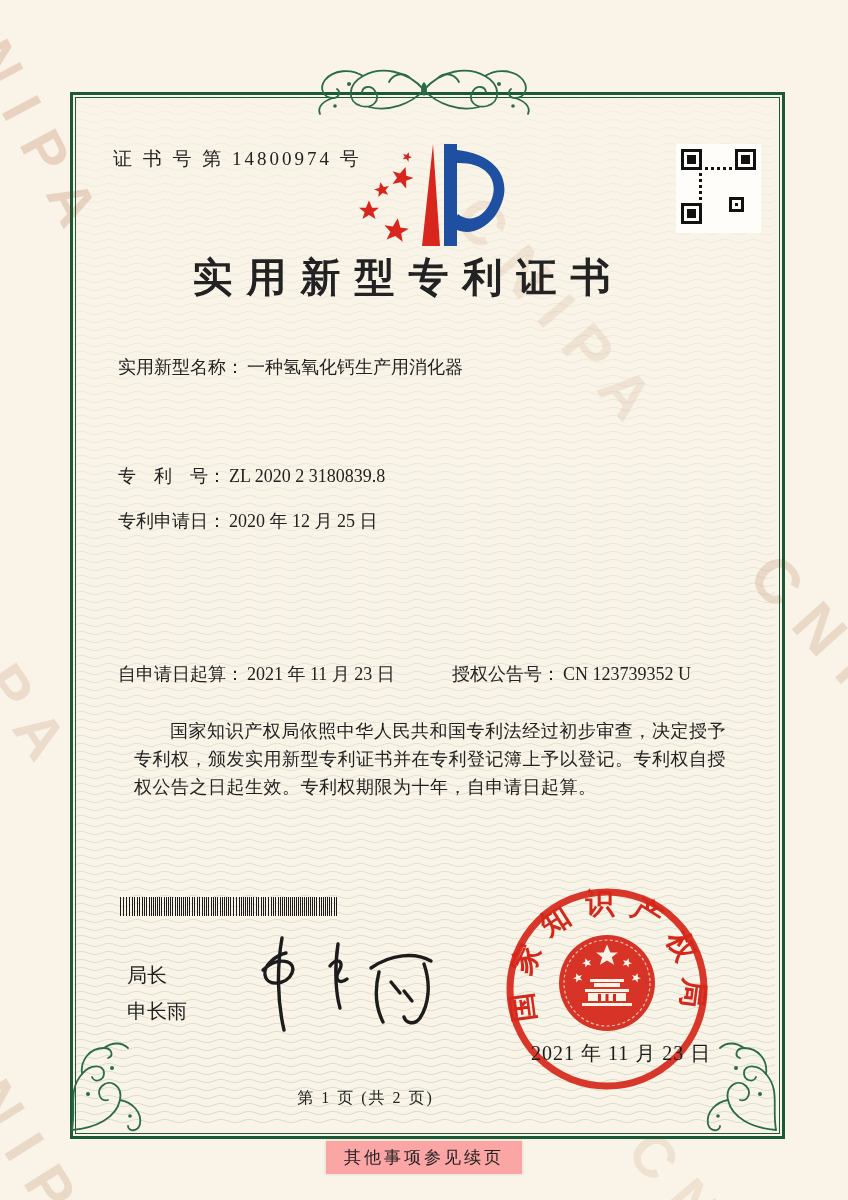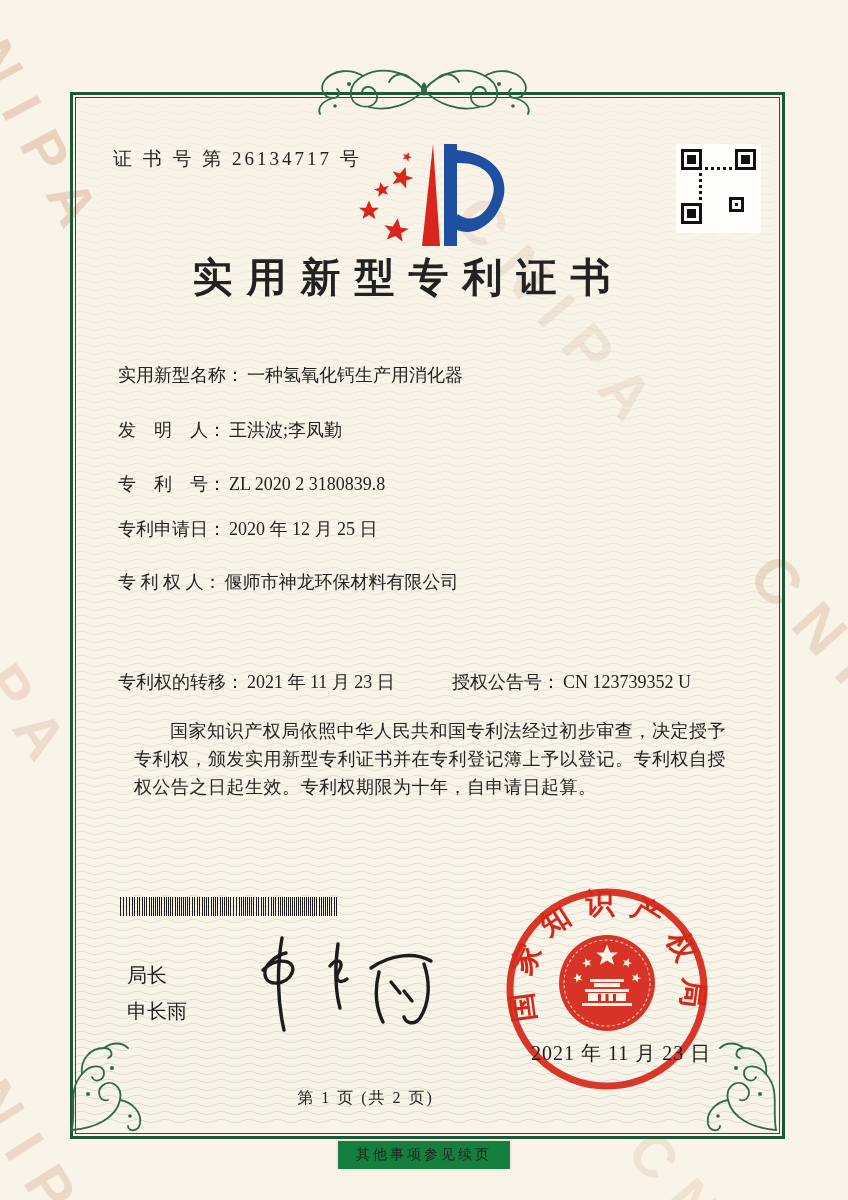--- a/index.html
+++ b/index.html
@@ -7,37 +7,37 @@
         font-family:"Liberation Serif",serif;color:#222;}
   .wm{position:absolute;font-family:"Liberation Sans",sans-serif;font-weight:700;
       color:#dcb9a2;transform-origin:0 0;pointer-events:none;white-space:nowrap;}
   .frame{position:absolute;left:70px;top:92px;width:709px;height:1041px;border:3px solid #1c5a37;}
   .frame-inner{position:absolute;left:2px;top:2px;right:2px;bottom:2px;border:1px solid #1c5a37;}
   .pos{position:absolute;}
   .cert-no{position:absolute;left:113px;top:146px;font-size:19px;letter-spacing:3px;z-index:3;}
   .title{position:absolute;left:0;top:250px;width:817px;text-align:center;font-size:40px;
          font-weight:700;letter-spacing:14px;z-index:3;}
   .row{position:absolute;left:118px;font-size:18px;white-space:nowrap;z-index:3;}
-  .flabel{display:inline-block;margin-top:8px;}
+  .flabel{display:inline-block;}
   .fvalue{margin-left:3px;text-align:right;}
   .pair2{position:absolute;left:334px;top:0;white-space:nowrap;}
   .paras{position:absolute;left:118px;top:701px;width:624px;font-size:18px;line-height:28px;
          text-align:justify;z-index:3;}
   .paras p{margin:16px;text-indent:2em;letter-spacing:.5px;}
   .qrbox{position:absolute;left:676px;top:144px;background:#fffdf9;padding:5px;z-index:3;}
   .signer-title{position:absolute;left:127px;top:962px;font-size:20px;
         font-family:"Liberation Sans",sans-serif;z-index:3;}
   .signer-name{position:absolute;left:127px;top:998px;font-size:20px;
         font-family:"Liberation Sans",sans-serif;z-index:3;}
   .seal-date{position:absolute;left:531px;top:1040px;font-size:20px;letter-spacing:1px;
         color:#1a1a1a;z-index:6;}
   .page-ind{position:absolute;left:0;top:1088px;width:731px;text-align:center;font-size:16px;
         letter-spacing:2px;z-index:3;}
   .cont-note{position:absolute;left:50%;top:1141px;transform:translateX(-50%);
-        background:#15803d;padding:5px 18px;font-size:14px;letter-spacing:3px;
+        background:#fca5a5;padding:5px 18px;font-size:17px;letter-spacing:3px;
         box-shadow:0 0 3px rgba(120,110,90,.25);z-index:3;white-space:nowrap;}
 </style>
 </head>
 <body>
 
 <div class="page">
 
   <div class="wm" style="left:-12px;top:-28px;transform:rotate(62deg);font-size:58px;letter-spacing:22px;opacity:.55;">CNIPA</div>
   <div class="wm" style="left:495px;top:182px;transform:rotate(50deg);font-size:62px;letter-spacing:20px;opacity:.28;">CNIPA</div>
   <div class="wm" style="left:788px;top:540px;transform:rotate(48deg);font-size:62px;letter-spacing:20px;opacity:.45;">CNIPA</div>
@@ -223,21 +223,21 @@
       <path d="M12,92 C16,68 8,52 22,36 C30,26 44,26 44,35 C44,43 34,45 32,39"></path>
       <path d="M22,36 C20,22 30,10 44,10 C52,10 54,18 48,20"></path>
       <path d="M60,62 C72,64 82,74 80,86 C78,94 68,94 68,88"></path>
       <path d="M44,10 C52,4 62,4 68,10"></path>
       <circle cx="28" cy="56" r="2" fill="#2b6b45" stroke="none"></circle>
       <circle cx="52" cy="30" r="2" fill="#2b6b45" stroke="none"></circle>
       <circle cx="70" cy="78" r="1.8" fill="#2b6b45" stroke="none"></circle>
     </g>
   </svg>
 
-  <div class="cert-no">证 书 号 第 26134717 号</div>
+  <div class="cert-no">证 书 号 第 14800974 号</div>
 
   <svg class="pos" style="left:345px;top:138px;z-index:3;" width="175" height="118" viewBox="0 0 175 118">
     <g fill="#d8251e">
       <path transform="translate(57,40) scale(1.15) rotate(18)" d="M0,-10 2.94,-3.09 9.51,-3.09 4.19,1.18 6.22,7.5 0,3.82 -6.22,7.5 -4.19,1.18 -9.51,-3.09 -2.94,-3.09Z"></path>
       <path transform="translate(37,52) scale(0.8) rotate(-12)" d="M0,-10 2.94,-3.09 9.51,-3.09 4.19,1.18 6.22,7.5 0,3.82 -6.22,7.5 -4.19,1.18 -9.51,-3.09 -2.94,-3.09Z"></path>
       <path transform="translate(62,19) scale(0.5) rotate(22)" d="M0,-10 2.94,-3.09 9.51,-3.09 4.19,1.18 6.22,7.5 0,3.82 -6.22,7.5 -4.19,1.18 -9.51,-3.09 -2.94,-3.09Z"></path>
       <path transform="translate(24,73) scale(1.05)" d="M0,-10 2.94,-3.09 9.51,-3.09 4.19,1.18 6.22,7.5 0,3.82 -6.22,7.5 -4.19,1.18 -9.51,-3.09 -2.94,-3.09Z"></path>
       <path transform="translate(51,93) scale(1.3) rotate(8)" d="M0,-10 2.94,-3.09 9.51,-3.09 4.19,1.18 6.22,7.5 0,3.82 -6.22,7.5 -4.19,1.18 -9.51,-3.09 -2.94,-3.09Z"></path>
       <polygon points="88,6 77,108 95,108"></polygon>
     </g>
@@ -376,34 +376,28 @@
         <rect x="15" y="72" width="3" height="3" fill="#111"></rect>
         <rect x="18" y="72" width="3" height="3" fill="#111"></rect>
       </svg>
   </div>
 
   <div class="title">实用新型专利证书</div>
 
   <div class="row" style="top:355px">
     <span class="flabel">实用新型名称：</span><span class="fvalue">一种氢氧化钙生产用消化器</span>
   </div>
-  <div class="row" style="top:410px">
-    <span class="flabel">发　明　人：</span><span class="fvalue">王洪波;李凤勤</span>
-  </div>
   <div class="row" style="top:464px">
     <span class="flabel">专　利　号：</span><span class="fvalue">ZL 2020 2 3180839.8</span>
   </div>
   <div class="row" style="top:509px">
     <span class="flabel">专利申请日：</span><span class="fvalue">2020 年 12 月 25 日</span>
   </div>
-  <div class="row" style="top:562px">
-    <span class="flabel">专 利 权 人：</span><span class="fvalue">偃师市神龙环保材料有限公司</span>
-  </div>
   <div class="row" style="top:662px">
-    <span class="flabel">专利权的转移：</span><span class="fvalue">2021 年 11 月 23 日</span>
+    <span class="flabel">自申请日起算：</span><span class="fvalue">2021 年 11 月 23 日</span>
     <span class="pair2">
       <span class="flabel">授权公告号：</span><span class="fvalue">CN 123739352 U</span>
     </span>
   </div>
 
   <div class="paras">
     <p>国家知识产权局依照中华人民共和国专利法经过初步审查，决定授予专利权，颁发实用新型专利证书并在专利登记簿上予以登记。专利权自授权公告之日起生效。专利权期限为十年，自申请日起算。</p>
   </div>
 
   <svg id="barcode" class="pos" style="left:120px;top:897px;z-index:3;" width="218" height="19" viewBox="0 0 218 19">

